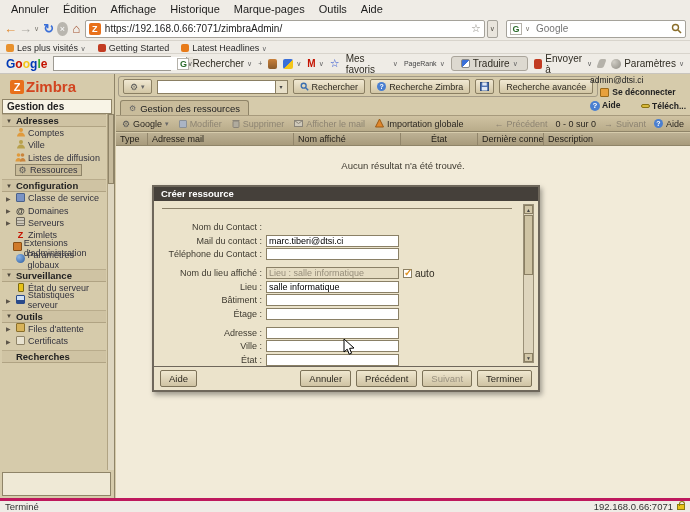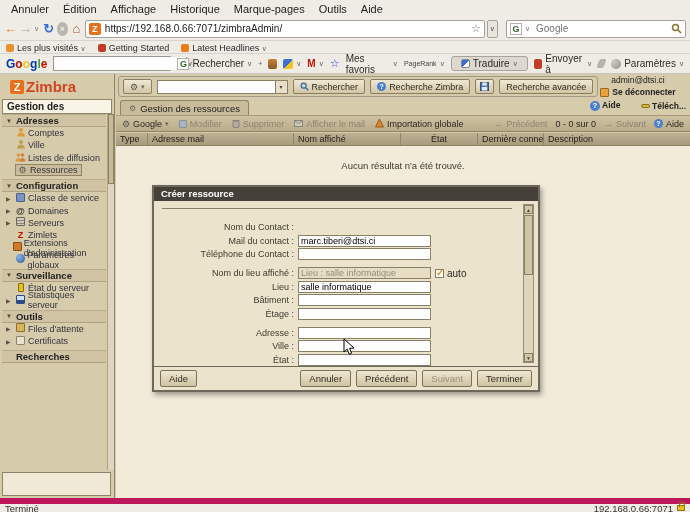--- a/index.html
+++ b/index.html
@@ -62,21 +62,21 @@
   .zthumb { position:absolute; top:0; left:0; width:6px; height:70px; background:#c6ba9c; border:1px solid #8f8468; }
   .zbottombox { position:absolute; left:2px; bottom:2px; width:109px; height:24px; background:#efe9d6; border:1px solid #8f8468; }
 
   .zmain { left:116px; top:0; width:574px; height:424px; }
   .searchwrap { position:absolute; left:2px; top:2px; width:480px; height:21px; border:1px solid #a39a85; border-radius:3px; display:flex; align-items:center; gap:5px; padding:0 4px; }
   .zbtn { background:linear-gradient(#f0e8d2,#d2c6a5); border:1px solid #8a7f63; border-radius:2px; font-size:9px; color:#2f2b22; display:inline-flex; align-items:center; gap:3px; padding:0 6px; height:15px; white-space:nowrap; }
   .zcombo { width:196px; height:14px; background:#fff; border:1px solid #8a7f63; display:flex; }
   .zcombo input { flex:1; border:none; outline:none; font-size:9px; }
   .zcombo .sel { width:12px; background:#e7dfc8; border-left:1px solid #8a7f63; font-size:6px; text-align:center; line-height:12px; color:#444; }
   .account { position:absolute; right:4px; top:1px; width:96px; font-size:8.5px; color:#222; }
-  .account .mail { text-align:center; margin-bottom:2px; }
+  .account .mail { margin-bottom:2px; }
   .account .lout { display:flex; justify-content:center; gap:3px; font-weight:bold; align-items:center; }
   .account .row2 { display:flex; justify-content:space-between; margin-top:3px; font-weight:bold; align-items:center; }
   .doorico { width:9px; height:9px; background:#e8a13c; border:1px solid #9a6a1a; border-radius:1px; }
   .qico { width:10px; height:10px; border-radius:50%; background:#4a7fd0; color:#fff; font-size:8px; font-weight:bold; text-align:center; line-height:10px; display:inline-block; }
   .keyico { width:9px; height:4px; background:#d8b93a; border:1px solid #8a7210; border-radius:2px; }
   .tabrow { position:absolute; left:0; top:25px; width:574px; height:16px; }
   .tab { position:absolute; left:4px; bottom:0; height:15px; background:#c9bc9b; border:1px solid #8f8468; border-bottom:none; border-radius:3px 3px 0 0; display:flex; align-items:center; gap:4px; padding:0 8px; font-size:9.5px; color:#222; }
   .ztoolbar { position:absolute; left:0; top:41px; width:574px; height:17px; background:linear-gradient(#cfc2a2,#b9ac8a); border-top:1px solid #a79a7d; border-bottom:1px solid #8f8468; display:flex; align-items:center; gap:10px; padding:0 6px; font-size:9px; }
   .titem { display:inline-flex; align-items:center; gap:3px; color:#2a2620; }
   .titem.dis { color:#8d8472; }
@@ -87,36 +87,36 @@
   .emptymsg { padding-top:14px; text-align:center; font-size:9.5px; color:#3e3a30; }
 
   
   .dialog { left:152px; top:111px; width:388px; height:207px; background:#ebe3cb; border:2px solid #6e675b; box-shadow:2px 3px 5px rgba(0,0,0,0.35); z-index:5; }
   .dtitle { height:14px; background:#45403a; color:#fff; font-size:9.5px; font-weight:bold; padding:1px 7px; }
   .dbody { position:relative; height:165px; }
   .drule { position:absolute; left:8px; right:26px; top:7px; border-top:1px solid #8a8068; }
   .dscroll { position:absolute; right:4px; top:3px; bottom:3px; width:11px; background:#ded5bd; border:1px solid #9a9078; }
   .darr { position:absolute; left:0; width:9px; height:9px; background:#d2c7a8; border:1px solid #8a7f63; font-size:5px; text-align:center; line-height:8px; color:#444; }
   .dthumb { position:absolute; left:0; top:10px; width:9px; height:60px; background:#cfc4a4; border:1px solid #8a7f63; }
-  .dform { position:absolute; left:12px; top:20px; right:24px;padding-left:20px; }
+  .dform { position:absolute; left:0; top:20px; right:24px; }
   .drow { display:flex; align-items:center; height:12px; margin-bottom:1.5px; }
   .drow label { width:112px; text-align:right; padding-right:4px; font-size:9px; color:#3e3a30; white-space:nowrap; }
   .drow input[type=text] { width:133px; height:12px; border:1px solid #8a8066; background:#fff; font-size:9px; padding:0 2px; font-family:"Liberation Sans",sans-serif; }
   .drow input.disabled { background:#e6ddc3; color:#968d7a; }
   .gap { margin-top:7px; }
   .cbx { width:9px; height:9px; border:1px solid #8a7f63; background:#fff; margin-left:4px; position:relative; }
   .cbx span { position:absolute; left:0; top:-3px; color:#e09222; font-size:10px; font-weight:bold; }
   .autolabel { font-size:10px; margin-left:3px; }
   .dfoot { position:absolute; left:0; right:0; bottom:0; height:24px; border-top:1px solid #6e675b; display:flex; align-items:center; padding:0 6px; }
   .dbtn { background:linear-gradient(#efe7cf,#cfc3a3); border:1px solid #7c7258; border-radius:2px; font-size:9.5px; padding:2px 8px; color:#2f2b22; }
   .dbtn.dis { color:#9a9281; }
   .dright { margin-left:auto; display:flex; gap:5px; }
 
   
-  .statusbar { left:0; top:498px; width:690px; height:14px; background:#efece6; border-top:6px solid #be185d; display:flex; align-items:center; font-size:9.5px; color:#333; padding:0 5px; }
+  .statusbar { left:0; top:498px; width:690px; height:14px; background:#efece6; border-top:3px solid #be185d; display:flex; align-items:center; font-size:9.5px; color:#333; padding:0 5px; }
   .shost { margin-left:auto; display:flex; align-items:center; gap:4px; }
   .slock { width:8px; height:6px; background:#e8c21a; border:1px solid #8a7a10; position:relative; }
   .slock::before { content:''; position:absolute; top:-4px; left:1px; width:4px; height:4px; border:1px solid #8a7a10; border-bottom:none; border-radius:3px 3px 0 0; }
 
   .cursor { z-index:99; pointer-events:none; }
 </style>
 </head>
 <body>
 
 <div class="abs menubar">

